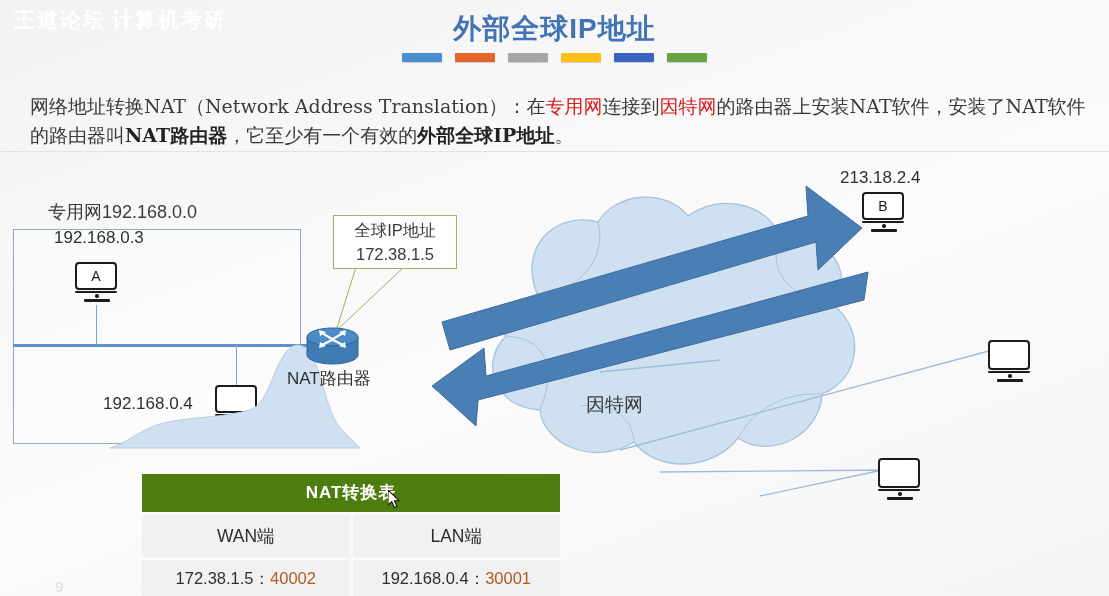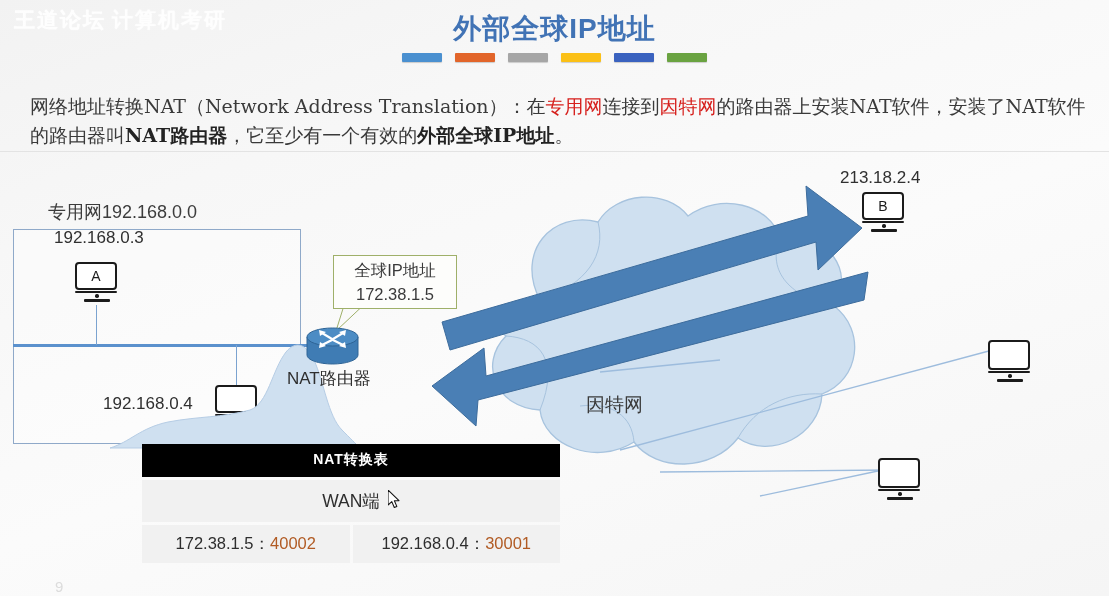--- a/index.html
+++ b/index.html
@@ -71,40 +71,40 @@
   
   #router{left:305px;top:325px;width:55px;height:42px;}
 
   #router-label{left:287px;top:367px;font-size:17px;color:#2f2f2f;}
 
   
   #callout{
     left:333px;top:215px;width:122px;height:52px;
     border:1px solid #9fb069;background:#fdfdfb;
     display:flex;flex-direction:column;align-items:center;justify-content:center;
-    font-size:16.5px;color:#3a3a3a;line-height:24px;margin-top:40px;
+    font-size:16.5px;color:#3a3a3a;line-height:24px;
   }
   #callout-tail{left:300px;top:215px;width:170px;height:120px;}
 
   
   #cloud{left:420px;top:180px;width:470px;height:300px;}
   #cloud-label{left:586px;top:392px;font-size:19px;color:#3a3a3a;
     font-family:"DejaVu Serif","Liberation Serif",serif;}
 
   
   #arrows{left:420px;top:180px;width:470px;height:300px;}
 
   
   #links{left:600px;top:300px;width:509px;height:230px;}
 
   
   #nat-table{left:142px;top:444px;width:418px;font-size:16.5px;}
   #nat-head{
-    background:#000000;color:#fff;text-align:center;font-weight:bold;
-    padding:7px 0 8px;font-size:14px;letter-spacing:1px;
+    background:#4d7c0f;color:#fff;text-align:center;font-weight:bold;
+    padding:7px 0 8px;font-size:17px;letter-spacing:1px;margin-top:30px;
   }
   .nat-row{display:flex;gap:3px;margin-top:3px;}
   .nat-cell{flex:1;background:#f1f1f1;text-align:center;padding:8px 0;color:#2e2e2e;}
   .nat-cell.hdr{font-size:17.5px;padding:9px 0;}
   .port{color:#b15b24;}
 
   
   #cursor{left:388px;top:490px;width:14px;height:20px;}
 
   #stray{left:55px;top:578px;font-size:15px;color:#dcdcdc;}
@@ -227,20 +227,21 @@
   <div class="screen"></div>
   <div class="base-line"></div>
   <div class="dot"></div>
   <div class="foot"></div>
 </div>
 
 <div class="abs" id="nat-table">
   <div id="nat-head">NAT转换表</div>
   <div class="nat-row">
     <div class="nat-cell hdr">WAN端</div>
+    <div class="nat-cell hdr">LAN端</div>
   </div>
   <div class="nat-row">
     <div class="nat-cell"><span>172.38.1.5：</span><span class="port">40002</span></div>
     <div class="nat-cell"><span>192.168.0.4：</span><span class="port">30001</span></div>
   </div>
 </div>
 
 <div class="abs" id="stray">9</div>
 
 <svg class="abs" id="cursor" width="14" height="20" viewBox="0 0 14 20">

